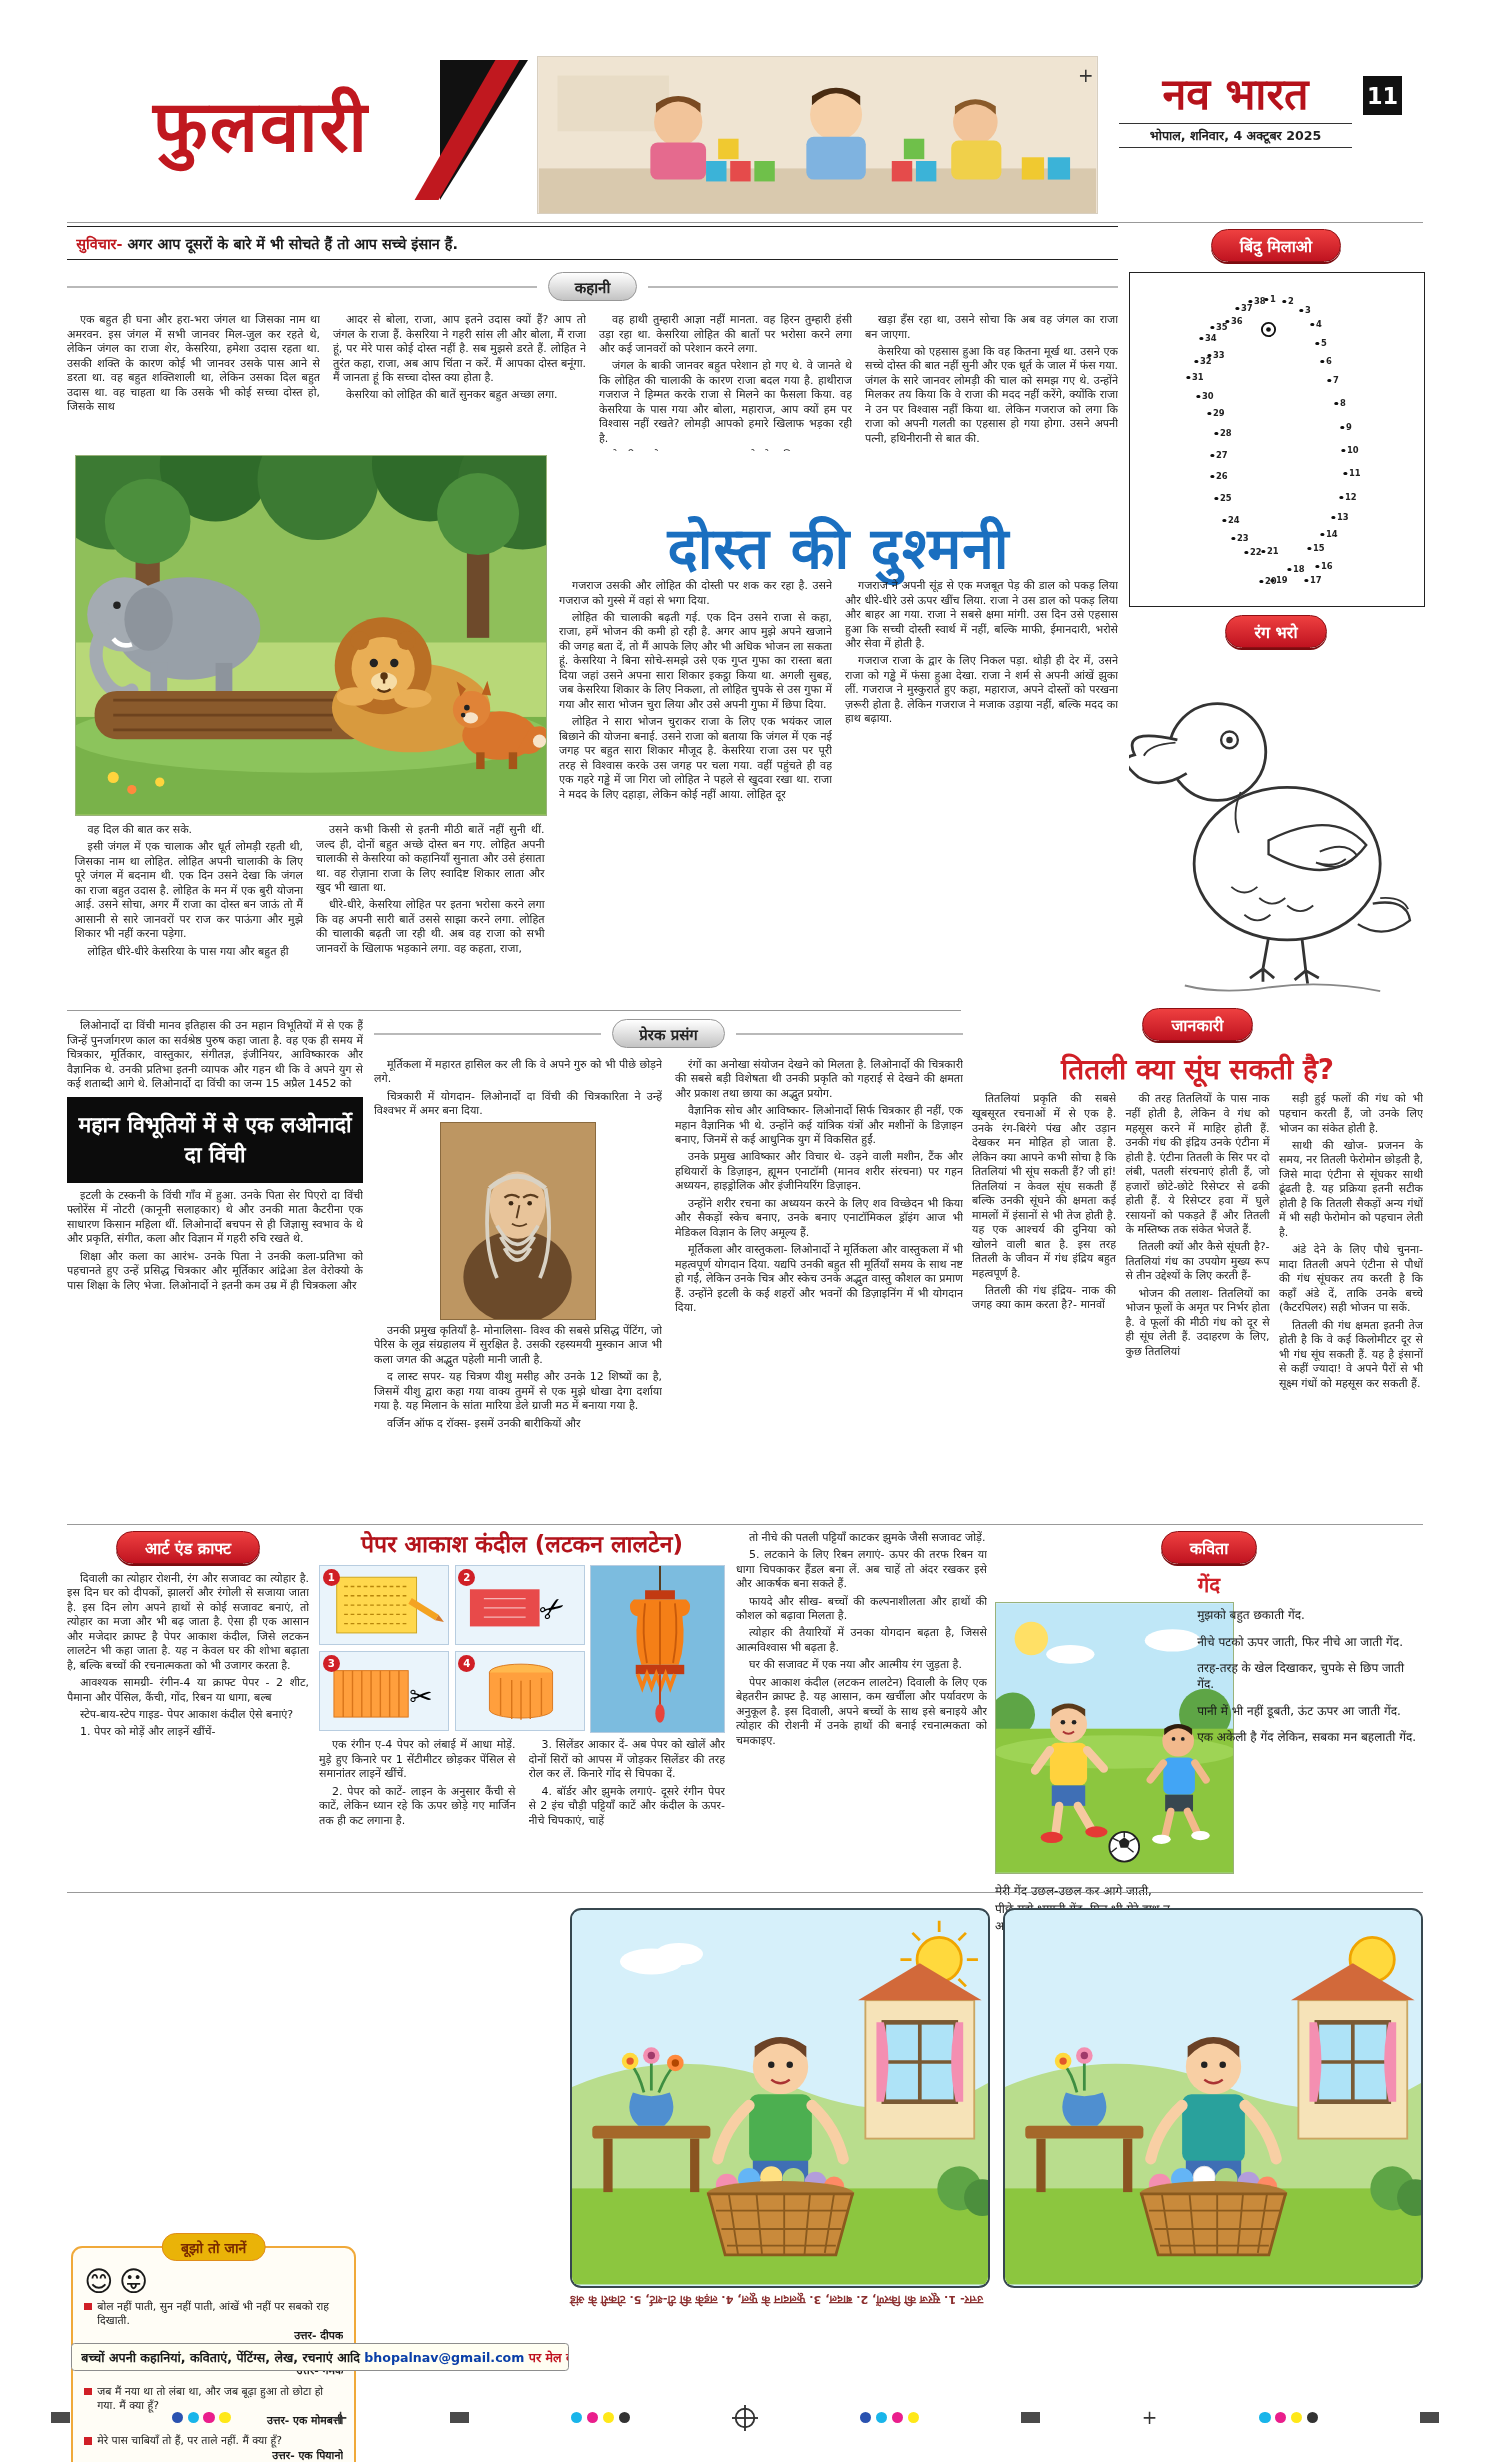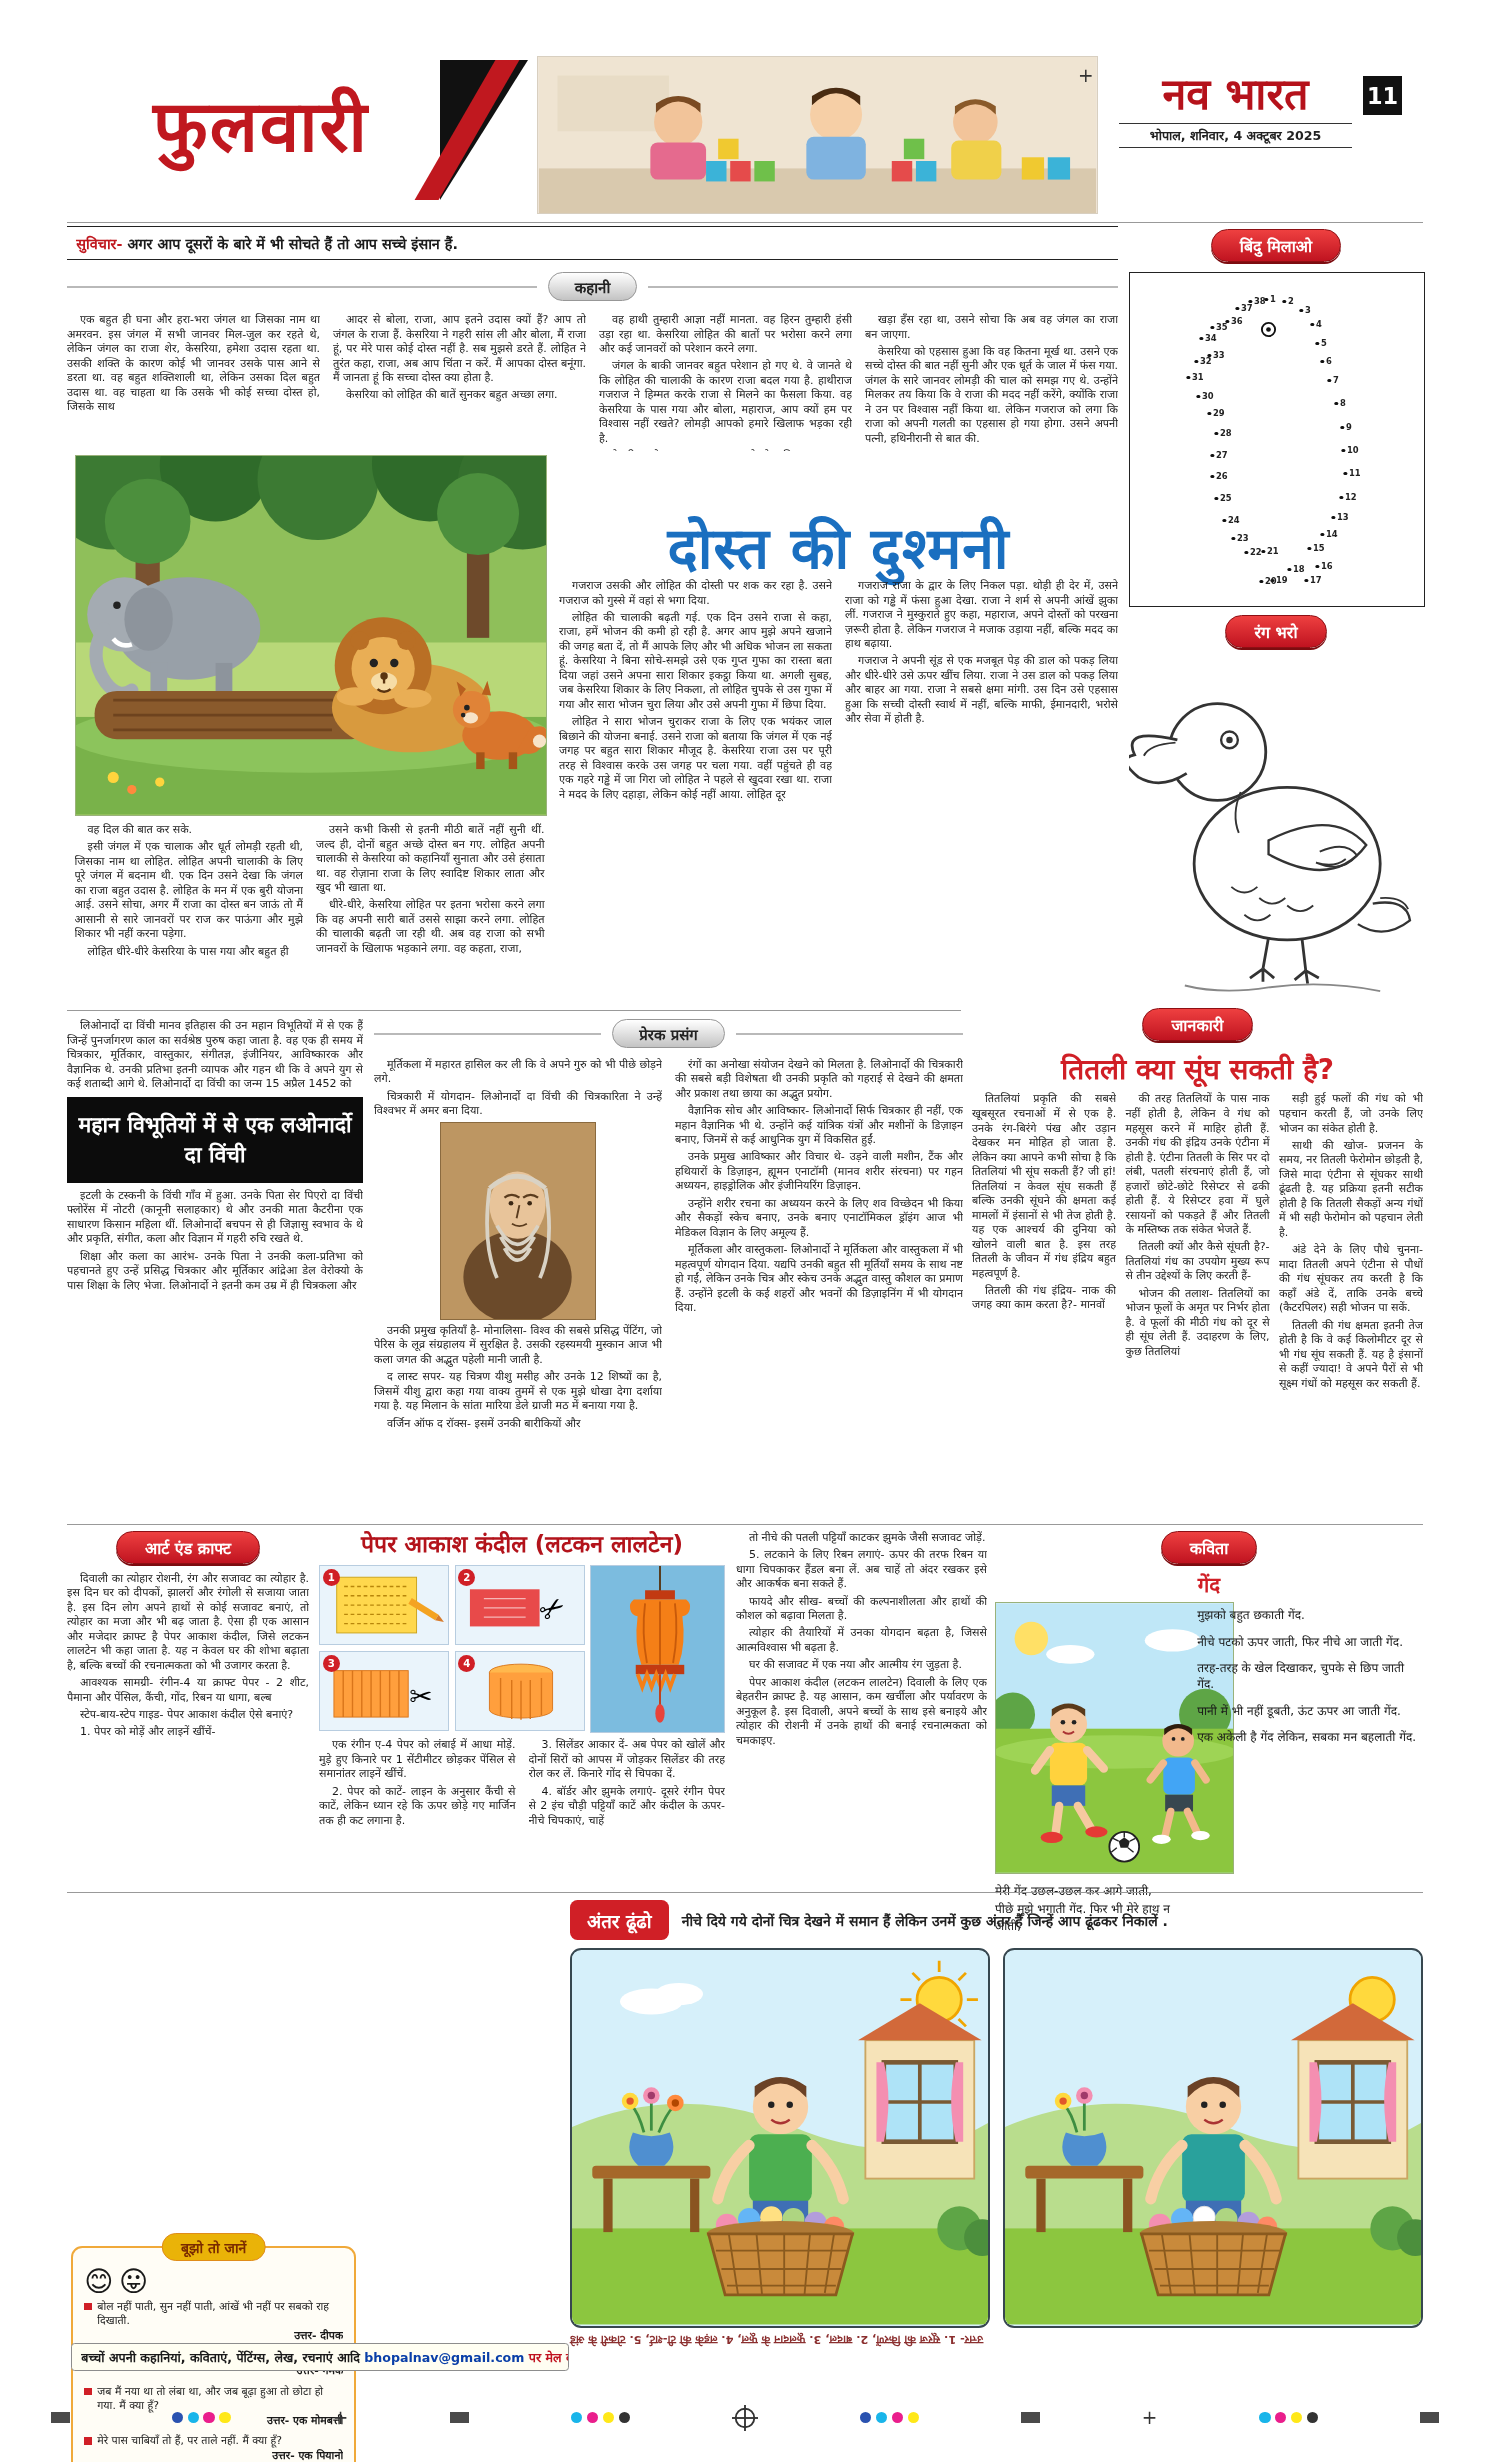--- a/index.html
+++ b/index.html
@@ -234,22 +234,22 @@
 
     <div class="abs story-headline" style="left:492px;top:235px;width:559px;">दोस्त की दुश्मनी</div>
     <div class="abs" style="left:492px;top:307px;width:559px;height:421px;">
       <div class="cols">
         <div class="vcol">
             <p class="p">गजराज उसकी और लोहित की दोस्ती पर शक कर रहा है. उसने गजराज को गुस्से में वहां से भगा दिया.</p>
             <p class="p">लोहित की चालाकी बढ़ती गई. एक दिन उसने राजा से कहा, राजा, हमें भोजन की कमी हो रही है. अगर आप मुझे अपने खजाने की जगह बता दें, तो मैं आपके लिए और भी अधिक भोजन ला सकता हूं. केसरिया ने बिना सोचे-समझे उसे एक गुप्त गुफा का रास्ता बता दिया जहां उसने अपना सारा शिकार इकट्ठा किया था. अगली सुबह, जब केसरिया शिकार के लिए निकला, तो लोहित चुपके से उस गुफा में गया और सारा भोजन चुरा लिया और उसे अपनी गुफा में छिपा दिया.</p>
             <p class="p">लोहित ने सारा भोजन चुराकर राजा के लिए एक भयंकर जाल बिछाने की योजना बनाई. उसने राजा को बताया कि जंगल में एक नई जगह पर बहुत सारा शिकार मौजूद है. केसरिया राजा उस पर पूरी तरह से विश्वास करके उस जगह पर चला गया. वहीं पहुंचते ही वह एक गहरे गड्ढे में जा गिरा जो लोहित ने पहले से खुदवा रखा था. राजा ने मदद के लिए दहाड़ा, लेकिन कोई नहीं आया. लोहित दूर</p>
           </div>
         <div class="vcol">
+            <p class="p">गजराज ने अपनी सूंड से एक मजबूत पेड़ की डाल को पकड़ लिया और धीरे-धीरे उसे ऊपर खींच लिया. राजा ने उस डाल को पकड़ लिया और बाहर आ गया. राजा ने सबसे क्षमा मांगी. उस दिन उसे एहसास हुआ कि सच्ची दोस्ती स्वार्थ में नहीं, बल्कि माफी, ईमानदारी, भरोसे और सेवा में होती है.</p>
             <p class="p">गजराज राजा के द्वार के लिए निकल पड़ा. थोड़ी ही देर में, उसने राजा को गड्ढे में फंसा हुआ देखा. राजा ने शर्म से अपनी आंखें झुका लीं. गजराज ने मुस्कुराते हुए कहा, महाराज, अपने दोस्तों को परखना ज़रूरी होता है. लेकिन गजराज ने मजाक उड़ाया नहीं, बल्कि मदद का हाथ बढ़ाया.</p>
-            <p class="p">गजराज ने अपनी सूंड से एक मजबूत पेड़ की डाल को पकड़ लिया और धीरे-धीरे उसे ऊपर खींच लिया. राजा ने उस डाल को पकड़ लिया और बाहर आ गया. राजा ने सबसे क्षमा मांगी. उस दिन उसे एहसास हुआ कि सच्ची दोस्ती स्वार्थ में नहीं, बल्कि माफी, ईमानदारी, भरोसे और सेवा में होती है.</p>
           </div>
       </div>
     </div>
   </div>
 
   <div class="abs badge-center" style="left:1129px;top:229px;width:294px;">
     <span class="badge-red">बिंदु मिलाओ</span>
   </div>
   <div class="abs dotsbox" style="left:1129px;top:272px;width:294px;height:333px;">
     <svg class="abs" style="left:130px;top:48px;" width="17" height="17" viewBox="0 0 18 18">
@@ -591,24 +591,20 @@
           <div class="q">
             <span class="bullet"></span>
             <span>मेरे पास चाबियाँ तो हैं, पर ताले नहीं. मैं क्या हूँ?</span>
           </div>
           <div class="a">उत्तर- एक पियानो</div>
         </div>
       </div>
   </div>
 
   <div class="abs" style="left:570px;top:1900px;width:853px;height:466px;">
-    <div style="display:flex;align-items:center;gap:13px;">
-      <span class="spot-label">अंतर ढूंढो</span>
-      <span class="spot-instr">नीचे दिये गये दोनों चित्र देखने में समान हैं लेकिन उनमें कुछ अंतर हैं जिन्हें आप ढूंढकर निकालें .</span>
-    </div>
     <div style="display:flex;gap:13px;margin-top:7.5px;">
       <div class="spot-panel" style="width:417px;height:376px;">
         <svg viewBox="0 0 452 404" width="417" height="376">
           <rect width="452" height="404" fill="#d6f0fa"></rect>
           <circle cx="398" cy="52" r="24" fill="#ffd93d" stroke="#f0a500" stroke-width="3"></circle>
           <g stroke="#f0a500" stroke-width="3">
             <line x1="398" y1="10" x2="398" y2="22"></line>
               <line x1="398" y1="82" x2="398" y2="94"></line>
             <line x1="356" y1="52" x2="368" y2="52"></line>
               <line x1="428" y1="52" x2="440" y2="52"></line>

